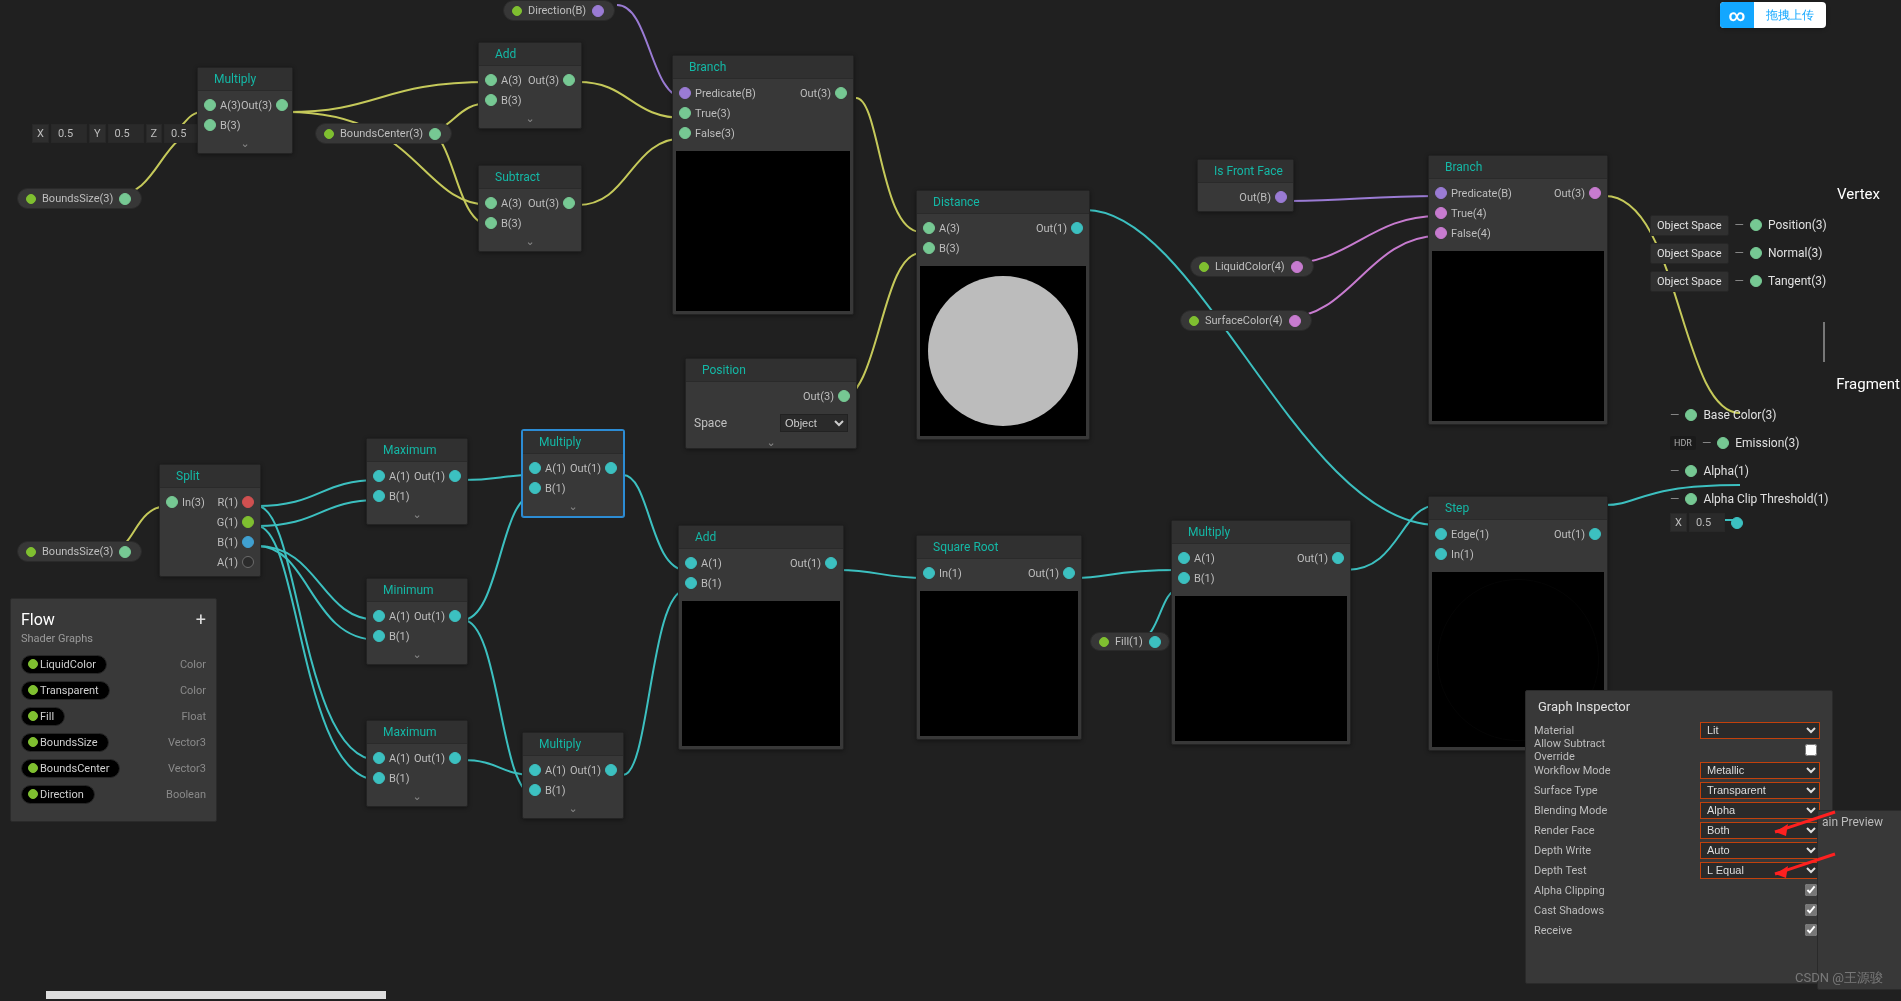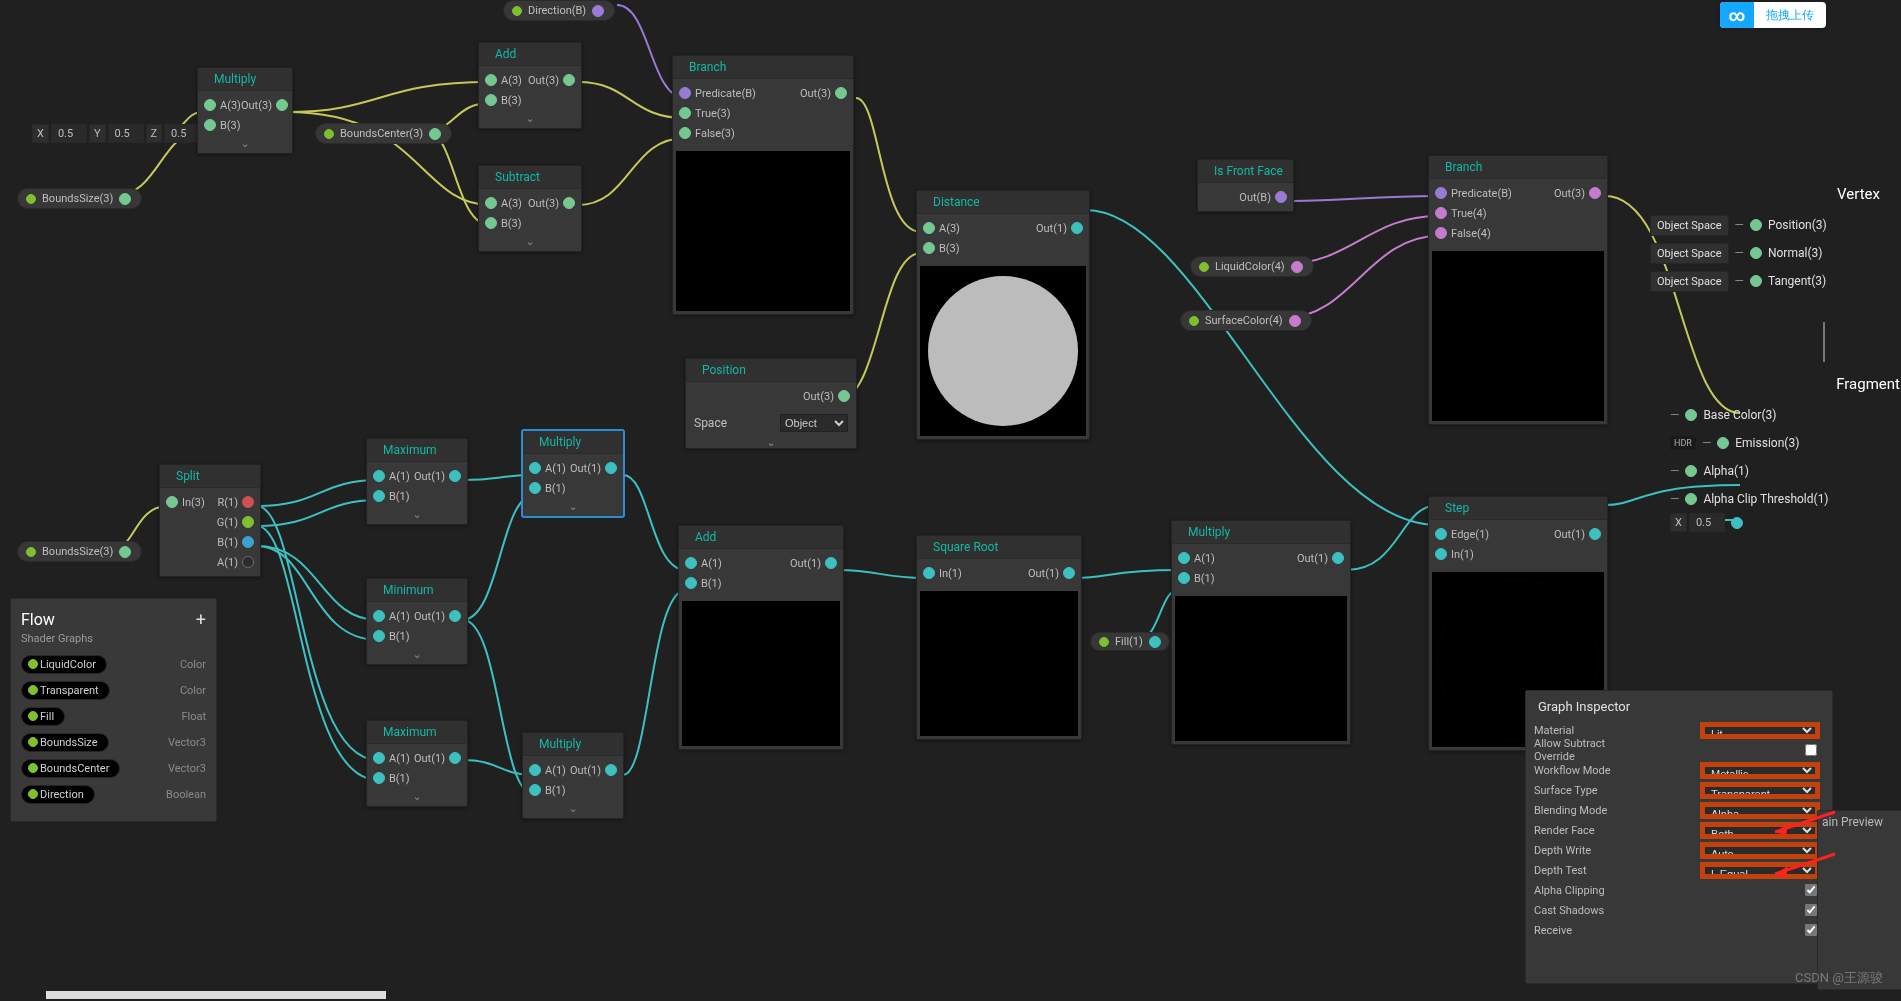--- a/index.html
+++ b/index.html
@@ -73,21 +73,21 @@
   .fitem .fpill { background:#000000; border:1px solid #262626; border-radius:12px; padding:2px 10px 2px 6px; display:flex;align-items:center;gap:2px; font-size:11px; color:#d0d0d0;}
   .fitem .ftype { font-size:11px; color:#8a8a8a; }
   .inspector {
     position:absolute; left:1525px; top:690px; width:290px; height:280px;
     background:#383838; border:1px solid #2a2a2a; border-radius:2px;
     padding:6px 8px;
   }
   .inspector .ititle { font-size:13px; color:#e0e0e0; padding:2px 4px 6px 4px;}
   .inspector .irow { display:flex; justify-content:space-between; align-items:center; height:20px; font-size:11px; color:#bdbdbd;}
   .inspector select, .isel {
-    background:#2a2a2a; color:#ddd; border:5px solid #c2410c; font-size:11px;
+    background:#2a2a2a; color:#ddd; border:1px solid #c2410c; font-size:11px;
     width:120px; height:17px; padding:0 2px;
   }
   .inspector .ilabel { width:110px; }
   .inspector .scroll { overflow-y:auto; height:245px; padding-right:4px;}
   .ck { width:12px;height:12px; accent-color:#777;}
   .preview-pane {
     position:absolute; left:1817px; top:810px; width:80px; height:170px;
     background:#383838; border:1px solid #2a2a2a; border-radius:2px;
     color:#bbb; font-size:12px; padding:4px;
   }

